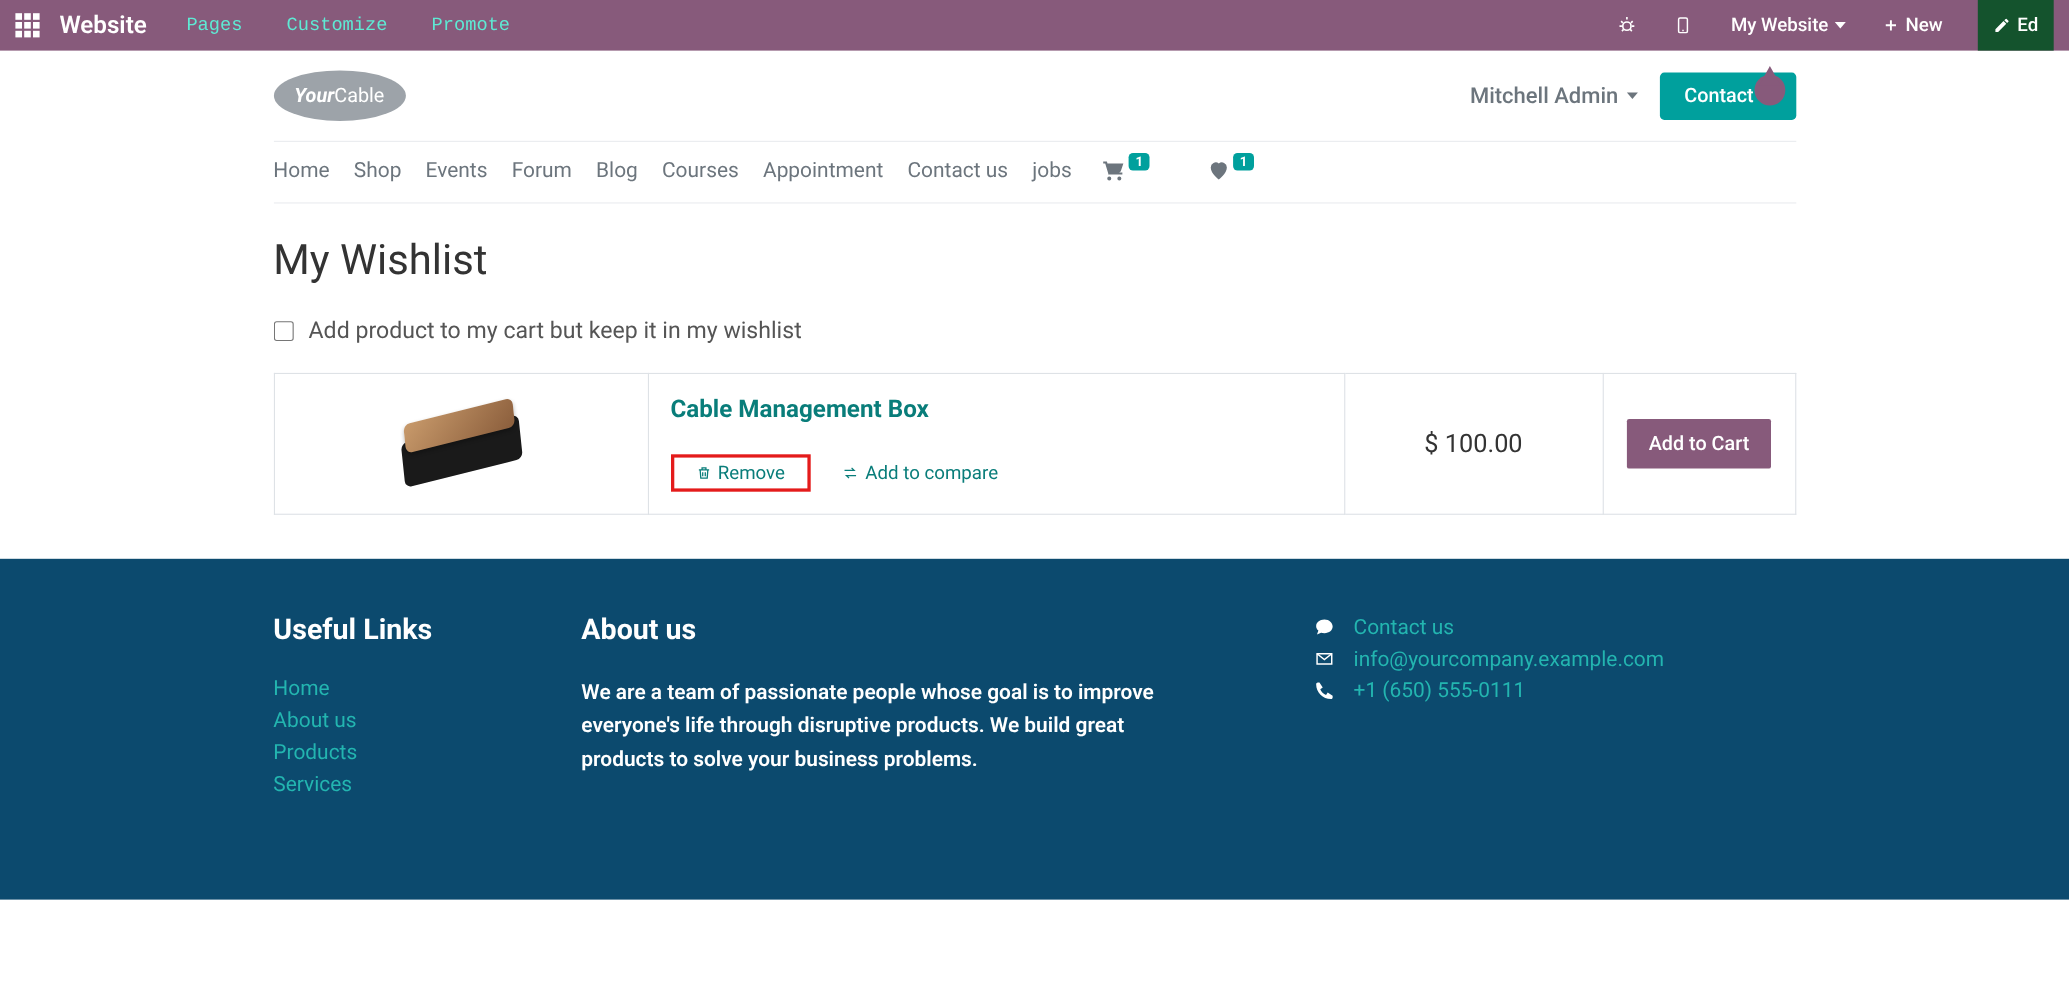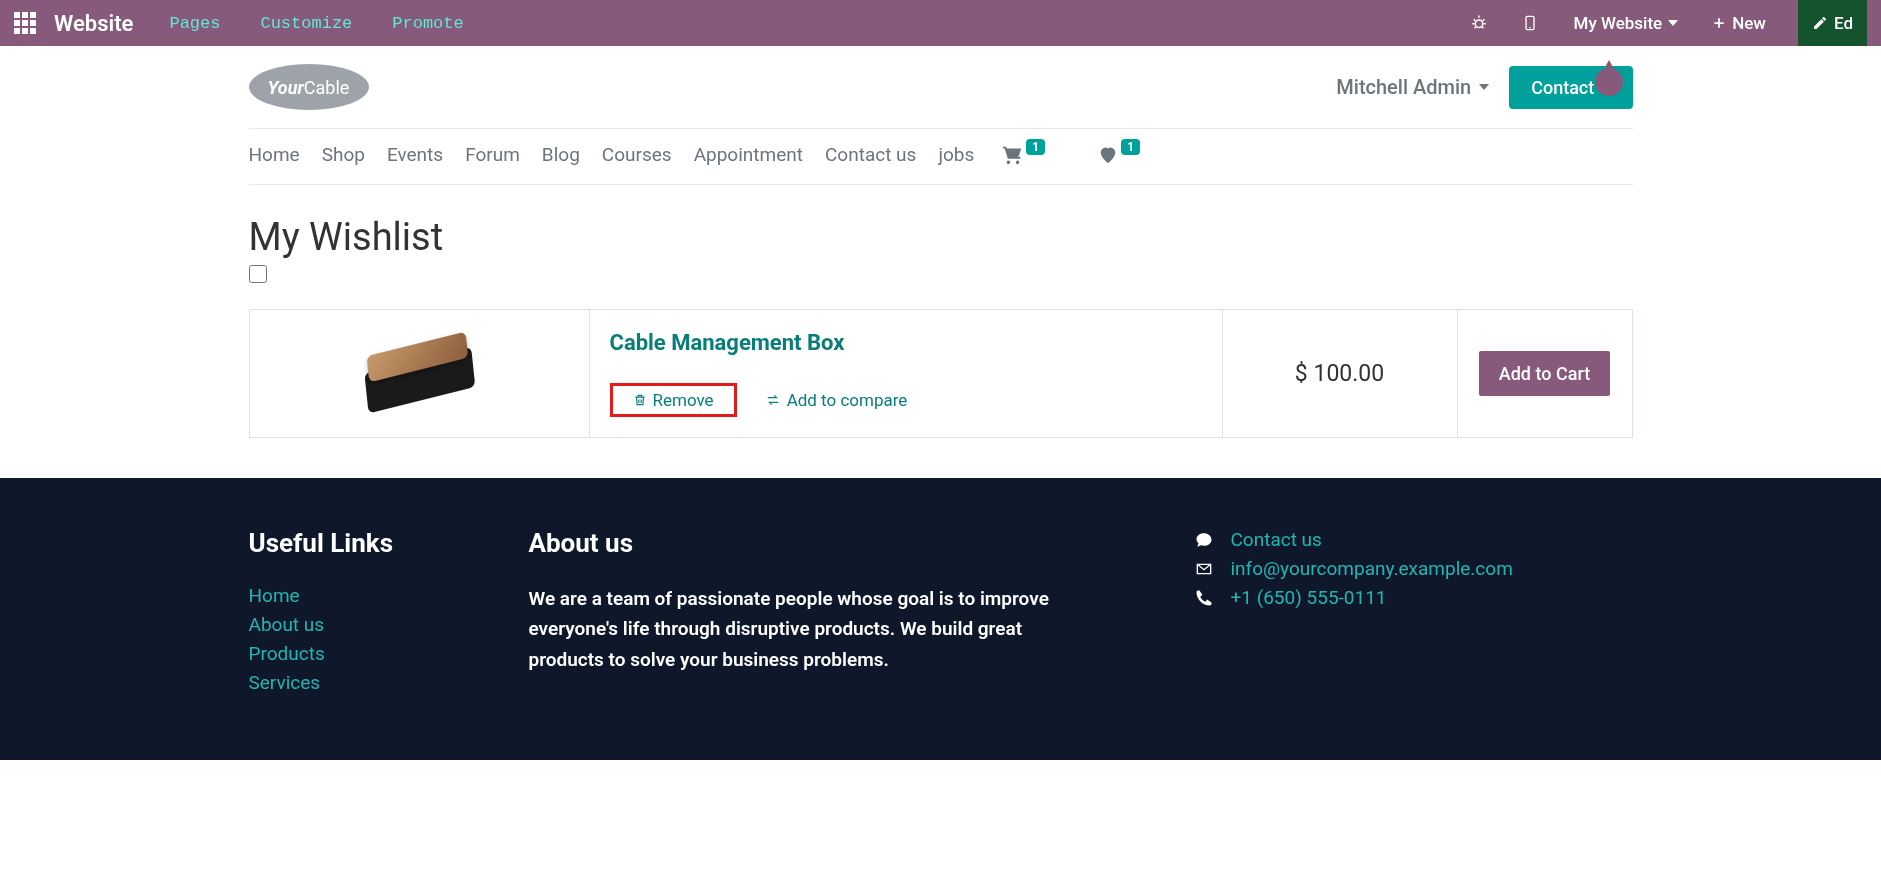--- a/index.html
+++ b/index.html
@@ -34,21 +34,21 @@
   .droplet:after { content: ""; position: absolute; top: 0; left: 50%; transform: translateX(-50%); border-left: 10px solid transparent; border-right: 10px solid transparent; border-bottom: 18px solid #875a7b; }
 
   
   .site-nav { display: flex; align-items: center; gap: 22px; padding: 14px 0 18px; border-bottom: 1px solid #e9ecef; font-size: 19px; color: #6c757d; }
   .site-nav .nav-link { color: #6c757d; cursor: pointer; }
   .nav-icon-wrap { display: inline-flex; align-items: center; gap: 2px; cursor: pointer; margin-left: 6px; }
   .badge { background: #00a09d; color: #fff; font-size: 12px; font-weight: 700; padding: 1px 6px; border-radius: 4px; position: relative; top: -8px; }
 
   
   .main { padding: 30px 0 40px; }
-  .page-title { font-size: 38px; font-weight: 400; color: #333; margin-bottom: 6px; }
+  .page-title { font-size: 38px; font-weight: 400; color: #333; margin-bottom: 30px; }
   .keep-row { display: flex; align-items: center; gap: 14px; font-size: 21px; color: #555; margin-bottom: 26px; }
   .keep-row input[type=checkbox] { width: 18px; height: 18px; cursor: pointer; }
 
   table.wishlist { width: 100%; border-collapse: collapse; }
   table.wishlist td { border: 1px solid #dee2e6; padding: 20px; vertical-align: middle; }
   .prod-img-cell { width: 340px; text-align: center; }
   .prod-img { display: inline-block; }
   .prod-name { color: #097d7a; font-size: 22px; font-weight: 700; margin-bottom: 28px; cursor: pointer; }
   .prod-actions { display: flex; align-items: center; gap: 28px; font-size: 17px; }
   .remove-wrap { border: 3px solid #e41b1b; padding: 4px 20px; display: inline-flex; align-items: center; gap: 6px; color: #097d7a; cursor: pointer; }
@@ -56,21 +56,21 @@
   .price-cell { width: 235px; text-align: center; font-size: 23px; color: #333; }
   .cart-cell { width: 175px; text-align: center; }
   .add-cart-btn { background: #875a7b; color: #fff; padding: 12px 20px; border-radius: 2px; font-size: 18px; font-weight: 500; cursor: pointer; display: inline-block; }
 
   
   .cable-box { position: relative; width: 110px; height: 56px; margin: 10px auto; transform: rotate(-14deg) skewX(-8deg); }
   .cable-box .body { position: absolute; inset: 16px 0 0 0; background: #1a1a1a; border-radius: 6px; }
   .cable-box .lid { position: absolute; top: 0; left: 4px; right: 4px; height: 26px; background: linear-gradient(135deg, #c89a6b, #8b5e3c); border-radius: 6px; box-shadow: 0 2px 4px rgba(0,0,0,0.3); }
 
   
-  .footer { background: #0f172a; color: #fff; padding: 50px 0 60px; }
+  .footer { background: #0c4a6e; color: #fff; padding: 50px 0 88px; }
   .footer-inner { max-width: 1400px; margin: 0 auto; padding: 0 8px; display: flex; gap: 40px; }
   .footer h3 { font-size: 26px; font-weight: 700; margin-bottom: 26px; }
   .footer-col { }
   .footer-col.links { width: 240px; }
   .footer-col.about { flex: 1; max-width: 560px; }
   .footer-col.connect { margin-left: auto; width: 440px; }
   .footer-col a, .footer-col .link { color: #23b5b0; font-size: 19px; display: block; margin-bottom: 6px; cursor: pointer; }
   .footer-col p { font-size: 19px; line-height: 1.6; font-weight: 600; }
   .connect-row { display: flex; align-items: center; gap: 16px; font-size: 19px; margin-bottom: 6px; }
   .connect-row .link { display: inline; margin: 0; }
@@ -166,20 +166,21 @@
           <path d="M12 21s-8-6-8-12a5 5 0 0 1 8-4 5 5 0 0 1 8 4c0 6-8 12-8 12z"></path>
         </svg>
       <span class="badge">1</span>
     </span>
   </div>
 
   <div class="main">
     <h1 class="page-title">My Wishlist</h1>
     <div class="keep-row">
       <input type="checkbox" style="">
+      <span>Add product to my cart but keep it in my wishlist</span>
     </div>
 
     <table class="wishlist">
       <tbody>
           <tr>
         <td class="prod-img-cell">
           <div class="prod-img">
             <div class="cable-box">
                   <div class="body"></div>
                   <div class="lid"></div>

